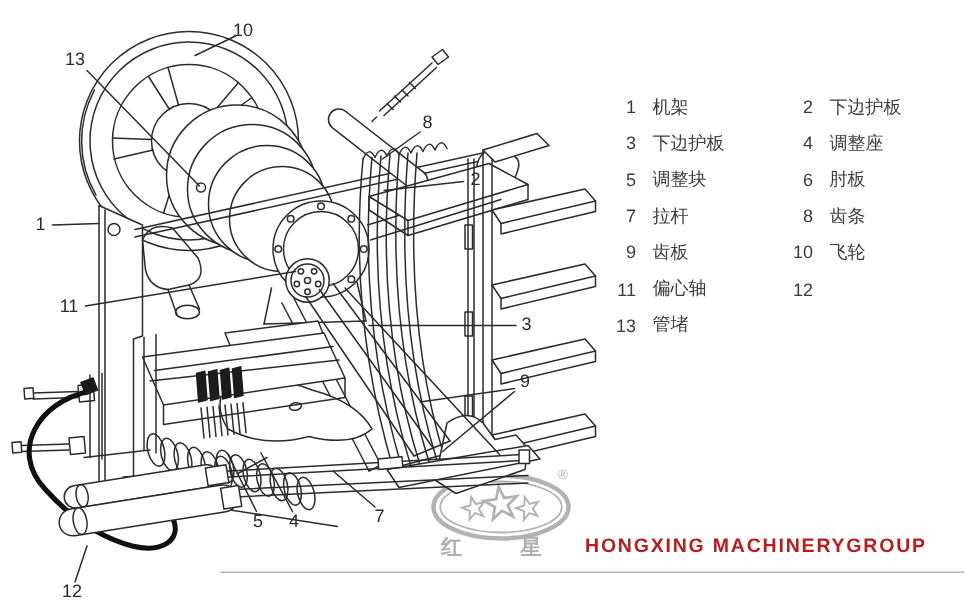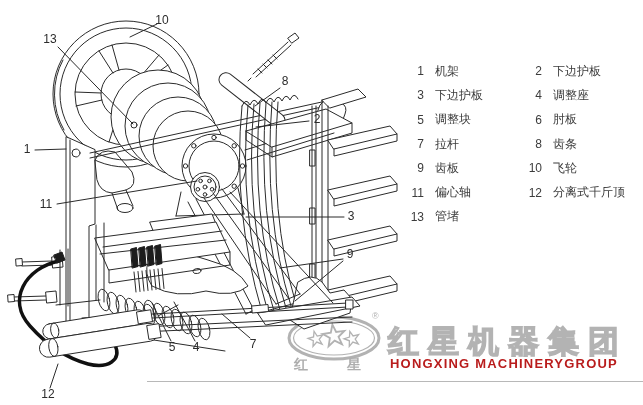--- a/index.html
+++ b/index.html
@@ -43,21 +43,20 @@
         <ellipse cx="48" cy="26" rx="45" ry="21" stroke-width="3"></ellipse>
         <ellipse cx="48" cy="26" rx="40.5" ry="17" stroke-width="1.2"></ellipse>
         <polygon transform="translate(30,27) rotate(-14) scale(0.8)" stroke-width="1.6" fill="#fdfdfd" points="0,-10 2.35,-3.24 9.51,-3.09 3.8,1.24 5.88,8.09 0,4 -5.88,8.09 -3.8,1.24 -9.51,-3.09 -2.35,-3.24"></polygon>
         <polygon transform="translate(48,24) rotate(-8) scale(1.15)" stroke-width="1.6" fill="#fdfdfd" points="0,-10 2.35,-3.24 9.51,-3.09 3.8,1.24 5.88,8.09 0,4 -5.88,8.09 -3.8,1.24 -9.51,-3.09 -2.35,-3.24"></polygon>
         <polygon transform="translate(66,27) rotate(-16) scale(0.8)" stroke-width="1.6" fill="#fdfdfd" points="0,-10 2.35,-3.24 9.51,-3.09 3.8,1.24 5.88,8.09 0,4 -5.88,8.09 -3.8,1.24 -9.51,-3.09 -2.35,-3.24"></polygon>
       </g>
     </svg>
     <div class="logo-reg">®</div>
     <div class="logo-hong">红</div>
     <div class="logo-xing">星</div>
-    <div class="logo-zh">红星机器集团</div>
     <div class="logo-en">HONGXING MACHINERYGROUP</div>
   </div>
   <div class="divider"></div>
 
   <svg class="diagram" width="643" height="405" viewBox="0 0 643 405">
 
     <g>
       <path d="M63,60 A72,72 0 0 0 64,130"></path>
       <circle cx="126" cy="94" r="73"></circle>
       <circle cx="126" cy="94" r="66"></circle>
@@ -320,21 +319,20 @@
     <div class="legend-item">
         <span class="ln">10</span>
         <span class="ll">飞轮</span>
       </div>
     <div class="legend-item">
         <span class="ln">11</span>
         <span class="ll">偏心轴</span>
       </div>
     <div class="legend-item">
         <span class="ln">12</span>
-        <span class="ll">分离式千斤顶</span>
       </div>
     <div class="legend-item">
         <span class="ln">13</span>
         <span class="ll">管堵</span>
       </div>
   </div>
 
 </div>
 
 </body></html>

